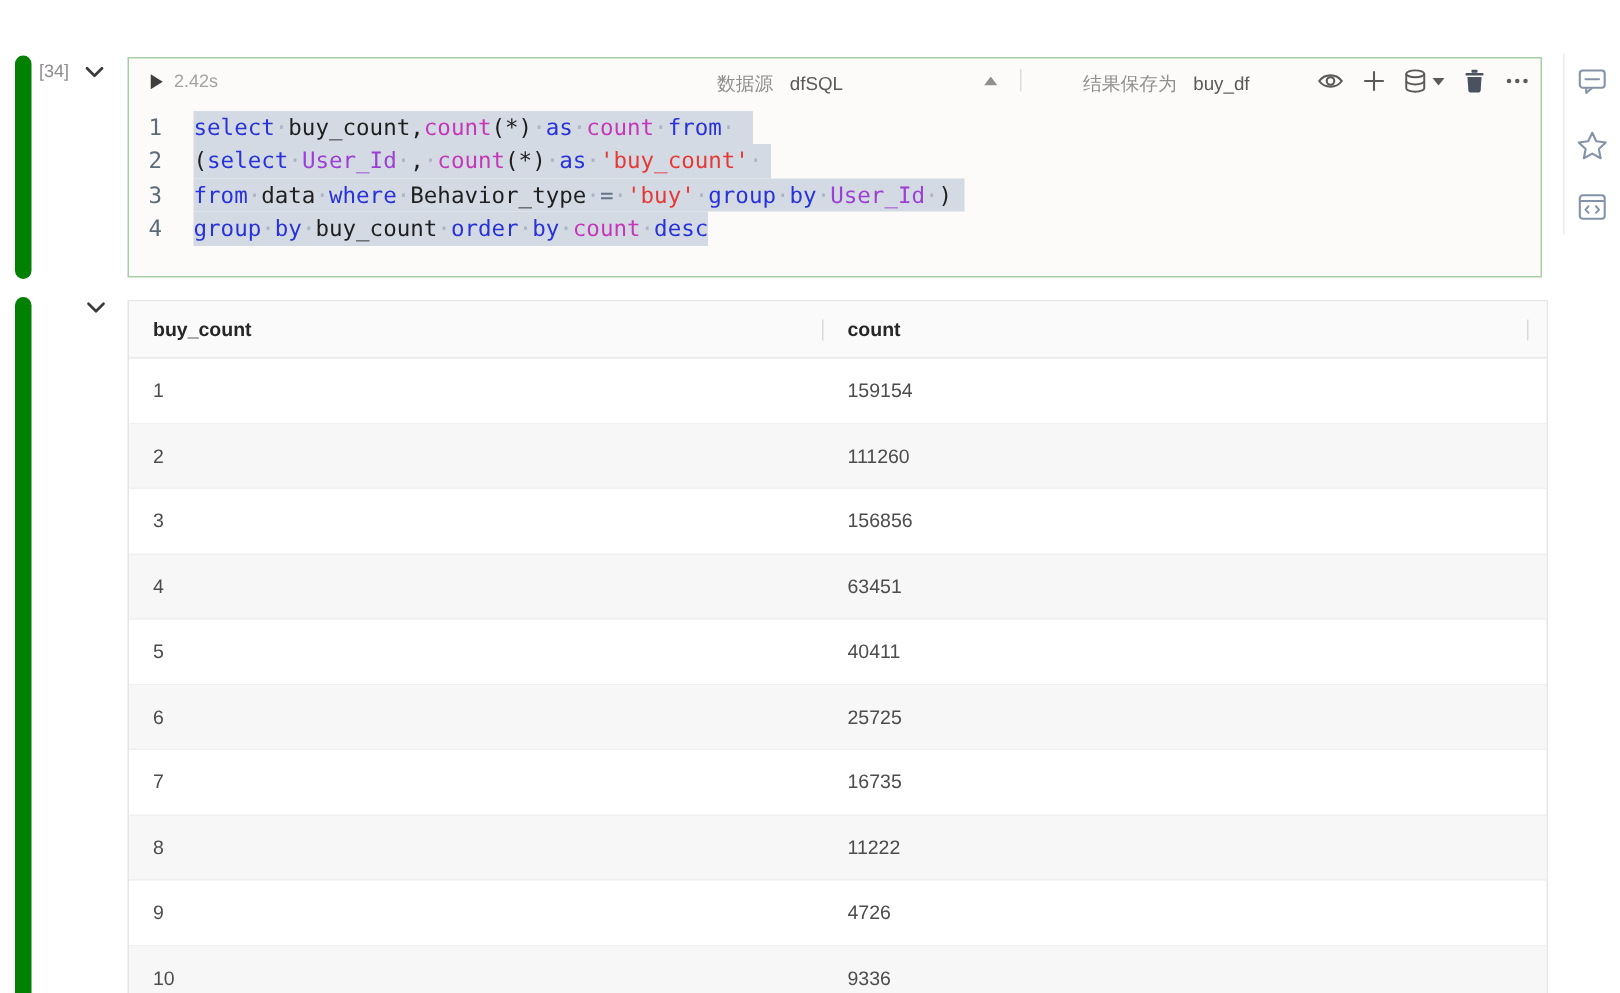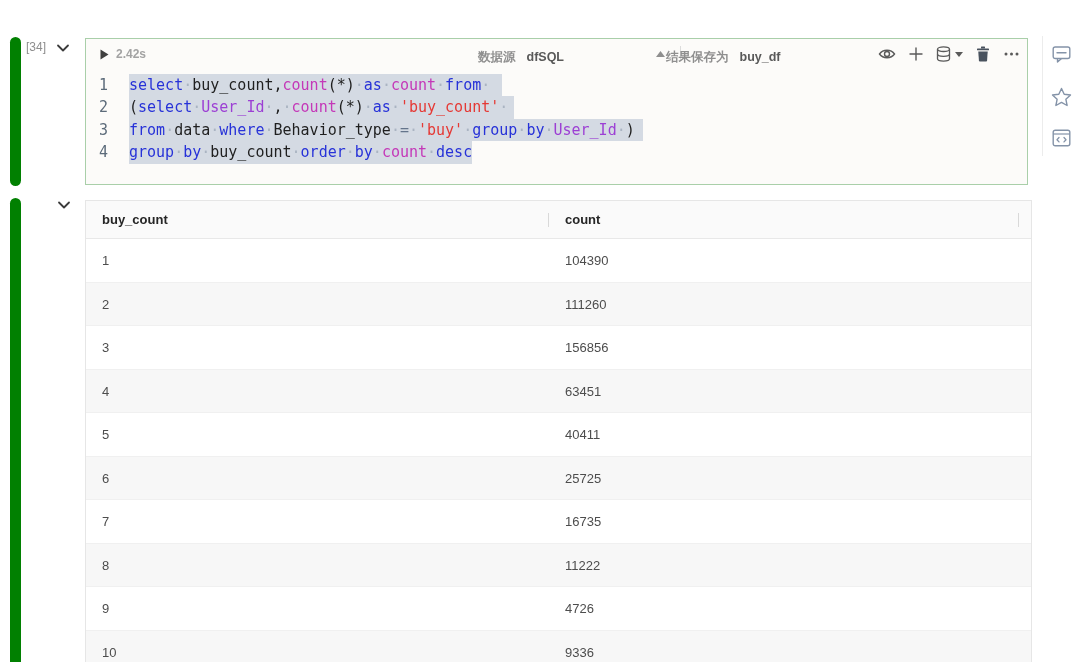--- a/index.html
+++ b/index.html
@@ -13,29 +13,29 @@
   .bar2 { top:170px; height:479px; }
 
   .exec-count { position:absolute; left:26px; top:12px; font-size:12px; color:#8e8e8e; }
   .collapse-btn { position:absolute; width:16px; height:16px; cursor:pointer; }
   .cell-collapse { left:55px; top:12px; }
   .result-collapse { left:56px; top:169px; }
 
   
   .cell { position:absolute; left:85px; top:10px; width:943px; height:147px;
           border:1px solid #a9cfa9; background:#fcfbf9; }
-  .cell-toolbar { position:relative; height:30px;font-weight:bold; }
+  .cell-toolbar { position:relative; height:30px; }
   .run-group { position:absolute; left:14px; top:8px; display:flex; align-items:center; gap:7px; }
   .run-duration { font-size:12px; color:#a3a3a3; }
   .tb-label { font-size:12.5px; color:#8f8f8f; }
   .tb-value { font-size:12.5px; color:#595959; margin-left:11px;text-align:center; }
   .ds-group { position:absolute; left:392px; top:8px; }
   .collapse-tri { position:absolute; left:570px; top:12px; cursor:pointer; }
   .tb-vdiv { position:absolute; left:594px; top:7px; width:1px; height:15px; background:#dcdcdc; }
-  .save-group { position:absolute; left:580px; top:8px; }
+  .save-group { position:absolute; left:636px; top:8px; }
   .icon-row { position:absolute; right:7px; top:7px; display:flex; align-items:center; gap:13px; }
   .icon-btn { display:flex; align-items:center; cursor:pointer; }
 
   
   .code { position:absolute; left:0; top:35px; right:0;
           font-family:"DejaVu Sans Mono","Liberation Mono",monospace;
           font-size:15px; line-height:22.4px; }
   .code-line { display:flex; white-space:pre; }
   .line-no { flex:none; width:16px; margin-left:6px; margin-right:21px; text-align:right; color:#5c6b7a; }
   .sel-span { white-space:pre; }
@@ -161,21 +161,21 @@
   <div class="rtable">
     <div class="rheader">
       <span class="hcell1">buy_count</span>
       <span class="hdiv hdiv1"></span>
       <span class="hcell2">count</span>
       <span class="hdiv hdiv2"></span>
     </div>
     <div class="rbody">
         <div class="trow">
           <span class="tcell1">1</span>
-          <span class="tcell2">104390</span>
+          <span class="tcell2">159154</span>
         </div>
         <div class="trow stripe">
           <span class="tcell1">2</span>
           <span class="tcell2">111260</span>
         </div>
         <div class="trow">
           <span class="tcell1">3</span>
           <span class="tcell2">156856</span>
         </div>
         <div class="trow stripe">

